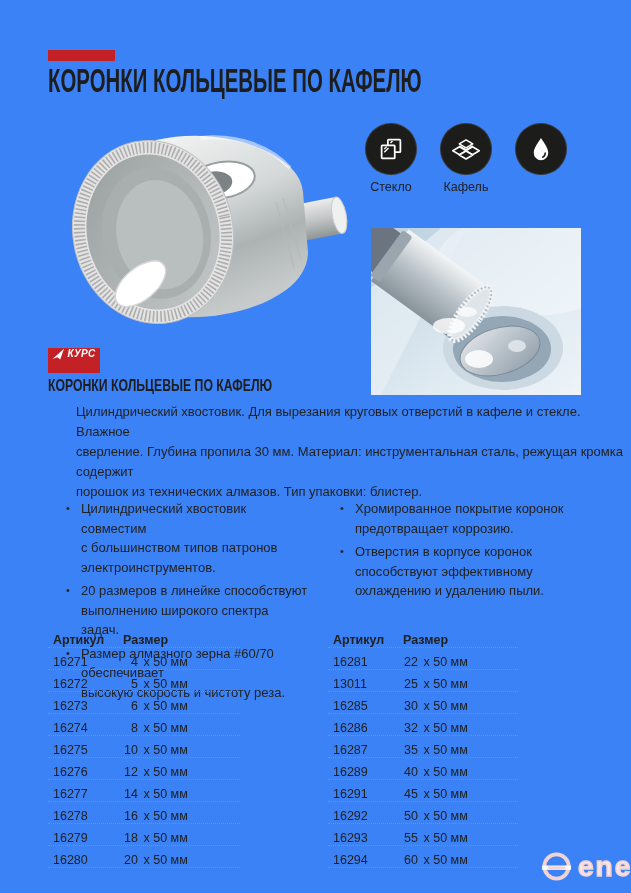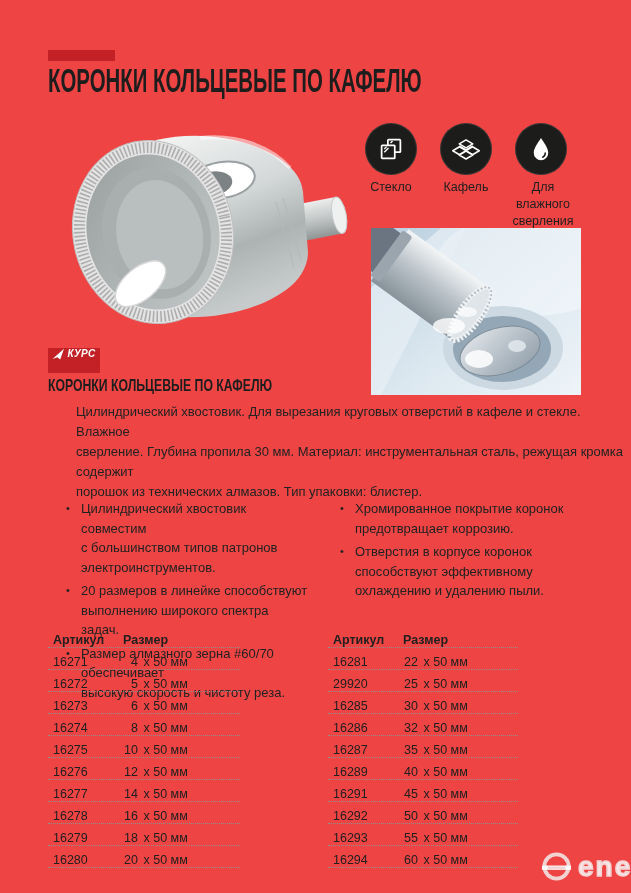--- a/index.html
+++ b/index.html
@@ -1,17 +1,17 @@
 <!DOCTYPE html>
 <html><head>
 <meta charset="utf-8">
 <style>
   html,body{margin:0;padding:0;background:#ffffff;}
   .page{
-    position:relative;width:631px;height:893px;background:#ef4444;overflow:hidden;
+    position:relative;width:631px;height:893px;background:#3b82f6;overflow:hidden;
     font-family:"Liberation Sans","DejaVu Sans",sans-serif;color:#1f1f1f;
   }
   .abs{position:absolute;}
   
   .red-bar{left:48px;top:50px;width:67px;height:11px;background:#c32125;}
   .h1{
     left:48px;top:61px;font-size:34px;font-weight:700;color:#1d1d1d;
     white-space:nowrap;transform:scaleX(.60);transform-origin:left top;letter-spacing:0;
   }
   
@@ -134,23 +134,20 @@
     </svg>
   </div>
   <div class="abs icon-disc disc-3">
     <svg viewBox="0 0 24 24">
       <path d="M12,3.2 C9.4,7.4 6.2,11.2 6.2,15 a5.8,6 0 0 0 11.6,0 C17.8,11.2 14.6,7.4 12,3.2 Z" fill="#ffffff"></path>
       <path d="M15.4,15.2 a3.6,3.8 0 0 1 -2,3.4" stroke="#1c1c1a" stroke-width="1.2" fill="none" stroke-linecap="round"></path>
     </svg>
   </div>
   <div class="abs icon-label label-1">Стекло</div>
   <div class="abs icon-label label-2">Кафель</div>
-  <div class="abs icon-label label-3">Для
-влажного
-сверления</div>
 
   <div class="abs photo">
     <svg viewBox="0 0 210 167" xmlns="http://www.w3.org/2000/svg">
       <defs>
         <linearGradient id="skyG" x1="0" y1="0" x2="1" y2="1">
           <stop offset="0" stop-color="#b9cedd"></stop>
             <stop offset="0.55" stop-color="#dce8f0"></stop>
             <stop offset="1" stop-color="#eef4f8"></stop>
         </linearGradient>
         <linearGradient id="metalG" x1="0" y1="0" x2="0" y2="1">
@@ -268,21 +265,21 @@
   <div class="abs ptable table-right">
       <div class="trow thead">
         <span class="c-art">Артикул</span>
         <span class="c-size">Размер</span>
       </div>
       <div class="trow">
         <span class="c-art">16281</span>
         <span class="c-size"><i class="dnum">22</i> x 50 мм</span>
       </div>
       <div class="trow">
-        <span class="c-art">29920</span>
+        <span class="c-art">13011</span>
         <span class="c-size"><i class="dnum">25</i> x 50 мм</span>
       </div>
       <div class="trow">
         <span class="c-art">16285</span>
         <span class="c-size"><i class="dnum">30</i> x 50 мм</span>
       </div>
       <div class="trow">
         <span class="c-art">16286</span>
         <span class="c-size"><i class="dnum">32</i> x 50 мм</span>
       </div>

